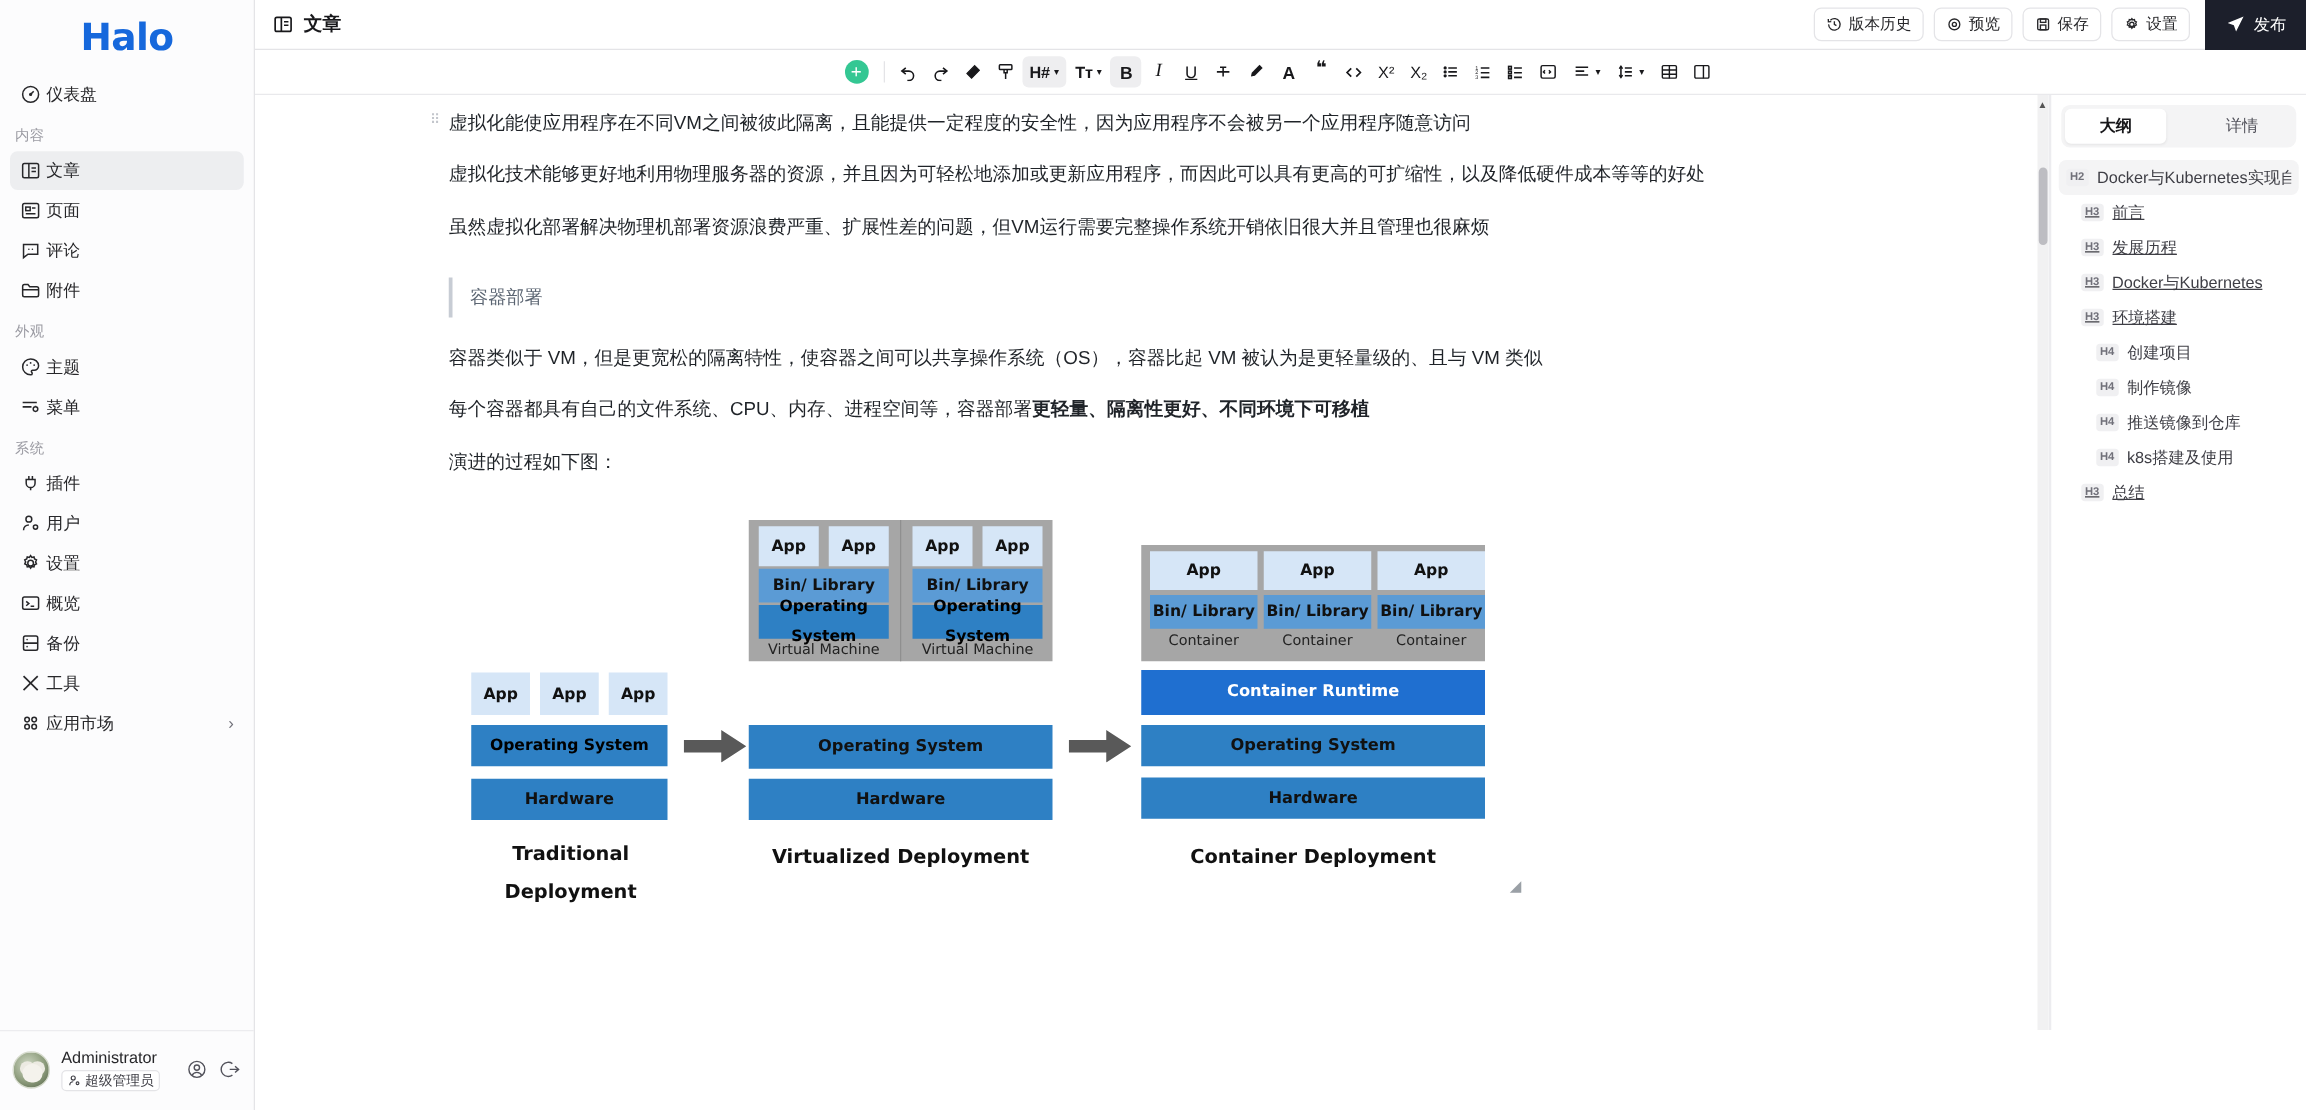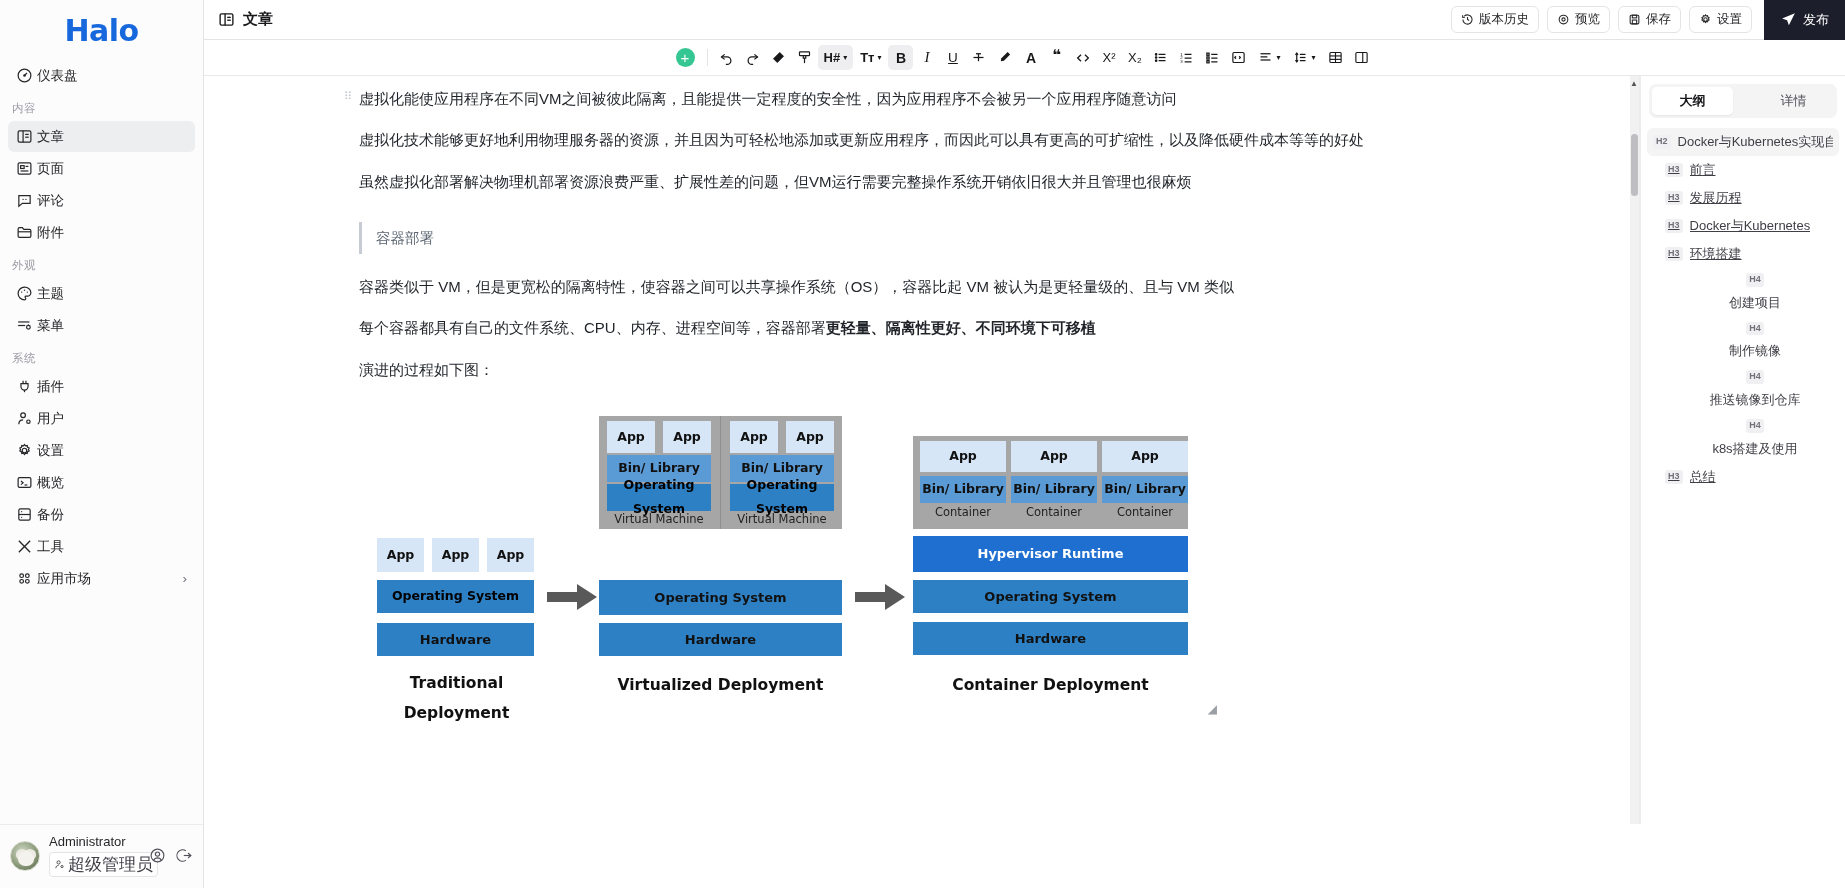--- a/index.html
+++ b/index.html
@@ -56,21 +56,21 @@
   .avatar::after{
     content:""; position:absolute; left:7px; top:9px; width:16px; height:15px;
     border-radius:50% 50% 45% 45%; background:#f4f2ec;
     box-shadow: -4px -4px 0 -2px #eceae2, 4px -4px 0 -2px #eceae2;
   }
   .user-meta { flex:1; min-width:0; }
   .user-name { font-size:13px; color:#27272a; line-height:1.25; }
   .user-role {
     display:inline-flex; align-items:center; gap:3px; margin-top:2px;
     border:1px solid #e4e4e7; border-radius:4px; padding:0px 4px;
-    font-size:17px; color:#3f3f46; background:#fff; white-space:nowrap;
+    font-size:11px; color:#3f3f46; background:#fff; white-space:nowrap;
   }
   .user-acts { display:flex; gap:10px; color:#52525b; }
 
   
   .main { flex:1; display:flex; flex-direction:column; min-width:0; }
   .topbar {
     height:40px; border-bottom:1px solid #e4e4e7; background:#fff;
     display:flex; align-items:center; padding:0 0 0 14px; gap:8px;
   }
   .page-title { display:flex; align-items:center; gap:8px; font-size:15px; font-weight:700; color:#18181b; }
@@ -166,21 +166,21 @@
     color:#52525b; cursor:pointer;
   }
   .otab.active { background:#fff; color:#18181b; font-weight:600; box-shadow:0 1px 2px rgba(0,0,0,.06); }
   .outline-list { padding:2px 6px; overflow:hidden; }
   .oitem {
     display:flex; align-items:center; gap:7px; padding:5px 6px; border-radius:6px;
     font-size:13px; color:#3f3f46; cursor:pointer; white-space:nowrap; overflow:hidden;
   }
   .oitem.h2 { background:#f4f4f5; padding-left:6px; }
   .oitem.h3 { padding-left:18px;text-decoration:underline; }
-  .oitem.h4 { padding-left:30px;flex-direction:column; }
+  .oitem.h4 { padding-left:30px; }
   .otag {
     font-size:9px; font-weight:700; color:#71717a; background:#f0f0f2;
     border-radius:3px; padding:1px 3px; line-height:1.3; flex:0 0 auto;
   }
   .otext { overflow:hidden; text-overflow:clip; }
 </style>
 </head>
 <body>
 
 <div class="app">
@@ -686,21 +686,21 @@
               <div class="dbox c-lbl" style="left:561px; top:96px; width:86px; height:17px;">Container</div>
 
               <div class="dbox c-app" style="left:652px; top:33px; width:86px; height:31px;">App</div>
               <div class="dbox c-bin" style="left:652px; top:68px; width:86px; height:27px;">Bin/ Library</div>
               <div class="dbox c-lbl" style="left:652px; top:96px; width:86px; height:17px;">Container</div>
 
               <div class="dbox c-app" style="left:743px; top:33px; width:86px; height:31px;">App</div>
               <div class="dbox c-bin" style="left:743px; top:68px; width:86px; height:27px;">Bin/ Library</div>
               <div class="dbox c-lbl" style="left:743px; top:96px; width:86px; height:17px;">Container</div>
 
-              <div class="dbox c-rt" style="left:554px; top:128px; width:275px; height:36px;">Hypervisor Runtime</div>
+              <div class="dbox c-rt" style="left:554px; top:128px; width:275px; height:36px;">Container Runtime</div>
               <div class="dbox c-osbar" style="left:554px; top:172px; width:275px; height:33px;">Operating System</div>
               <div class="dbox c-hw" style="left:554px; top:214px; width:275px; height:33px;">Hardware</div>
               <div class="cap" style="left:554px; top:262px; width:275px;">Container Deployment</div>
 
               <div class="resize-grip">◢</div>
             </div>
           </figure>
         </article>
 
         <div class="scrollbar-v">

